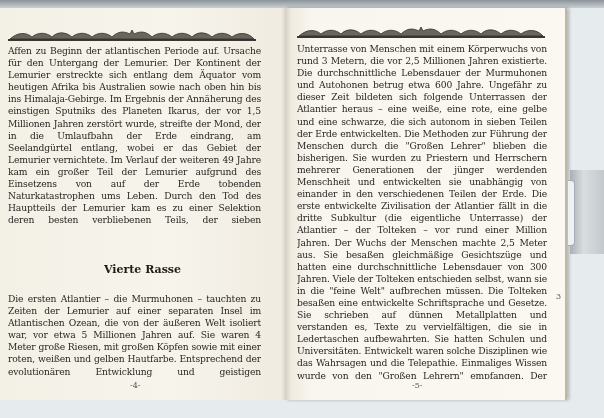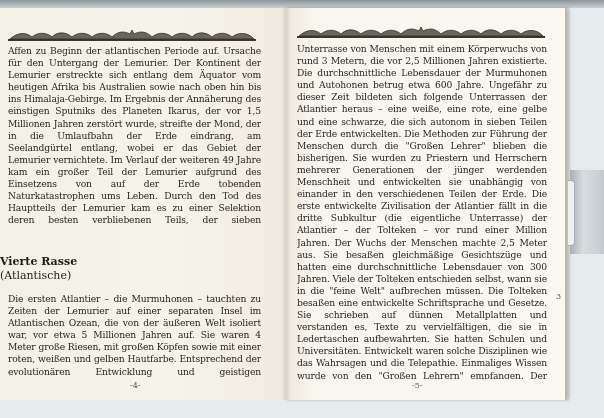--- a/index.html
+++ b/index.html
@@ -33,23 +33,23 @@
   .text {
     position: absolute;
     font-size: 9.2px; line-height: 12.1px;
     color: #2a2724;
     text-align: justify;
     font-family: "DejaVu Serif", serif;
     letter-spacing: -0.15px;
   }
   .text p { margin: 0; }
   .heading {
-    position: absolute; left: 0; width: 285px; text-align: left;
+    position: absolute; left: 0; width: 285px; text-align: center;
     font-family: "DejaVu Serif", serif; font-weight: bold;
-    font-size: 11px; color: #1f1c19; line-height: 14px;
+    font-size: 11px; color: #1f1c19; line-height: 14px; margin-top: 8px;
   }
   .heading .sub { font-weight: normal; }
   .pagenum {
     position: absolute; font-size: 8px; color: #555;
     font-family: "DejaVu Serif", serif;
   }
   .margin-mark {
     position: absolute; font-size: 8px; color: #555;
   }
   .tab-holder {
@@ -80,21 +80,20 @@
   <rect x="0" y="9" width="248" height="2" fill="#3b3833"></rect>
   <path d="M2 9 C10 2,18 2,24 7 C30 2,38 2,44 7 C50 1,58 2,64 7 C70 2,78 2,84 7 C90 2,98 2,104 7 C110 1,116 1,122 4 L124 0 L126 4 C132 1,138 1,144 7 C150 2,158 2,164 7 C170 2,178 2,184 7 C190 1,198 2,204 7 C210 2,218 2,224 7 C230 2,240 2,246 9 Z" fill="#6b665d" stroke="#34312c" stroke-width="0.8"></path>
 </svg>
 
 <div class="text" style="left:8px;top:45px;width:253px;height:180px;overflow:hidden">
   <p>Affen zu Beginn der atlantischen Periode auf. Ursache für den Untergang der Lemurier. Der Kontinent der Lemurier erstreckte sich entlang dem Äquator vom heutigen Afrika bis Australien sowie nach oben hin bis ins Himalaja-Gebirge. Im Ergebnis der Annäherung des einstigen Sputniks des Planeten Ikarus, der vor 1,5 Millionen Jahren zerstört wurde, streifte der Mond, der in die Umlaufbahn der Erde eindrang, am Seelandgürtel entlang, wobei er das Gebiet der Lemurier vernichtete. Im Verlauf der weiteren 49 Jahre kam ein großer Teil der Lemurier aufgrund des Einsetzens von auf der Erde tobenden Naturkatastrophen ums Leben. Durch den Tod des Hauptteils der Lemurier kam es zu einer Selektion deren besten verbliebenen Teils, der sieben Unterrassen formierte – die dritte Rasse (die Protogyrier), die die Grundlage für die Herausbildung einer vernunftbegabten zivilisierten Menschheit und der gropatlantischen Rasse schuf. Architekturdenkmäler, die von den Lemuriern zurückgelassen worden sind, sind die Steinkolosse auf der Osterinsel, die von Stonehenge u. a.</p>
 </div>
 
 <div class="heading" style="top:255px">
   <div>Vierte Rasse</div>
-  <div class="sub">(Atlantische)</div>
 </div>
 
 <div class="text" style="left:8px;top:293px;width:253px;height:86px;overflow:hidden">
   <p>Die ersten Atlantier – die Murmuhonen – tauchten zu Zeiten der Lemurier auf einer separaten Insel im Atlantischen Ozean, die von der äußeren Welt isoliert war, vor etwa 5 Millionen Jahren auf. Sie waren 4 Meter große Riesen, mit großen Köpfen sowie mit einer roten, weißen und gelben Hautfarbe. Entsprechend der evolutionären Entwicklung und geistigen Vervollkommnung verringerte sich deren Körperhöhe. Die nächste Subkultur der Atlantier bildeten die Autohonen – eine</p>
 </div>
 
 <div class="pagenum" style="left:130px;top:381px">-4-</div>
 
 <div class="text" style="left:297px;top:43px;width:250px;height:336px;overflow:hidden">
   <p>Unterrasse von Menschen mit einem Körperwuchs von rund 3 Metern, die vor 2,5 Millionen Jahren existierte. Die durchschnittliche Lebensdauer der Murmuhonen und Autohonen betrug etwa 600 Jahre. Ungefähr zu dieser Zeit bildeten sich folgende Unterrassen der Atlantier heraus – eine weiße, eine rote, eine gelbe und eine schwarze, die sich autonom in sieben Teilen der Erde entwickelten. Die Methoden zur Führung der Menschen durch die "Großen Lehrer" blieben die bisherigen. Sie wurden zu Priestern und Herrschern mehrerer Generationen der jünger werdenden Menschheit und entwickelten sie unabhängig von einander in den verschiedenen Teilen der Erde. Die erste entwickelte Zivilisation der Atlantier fällt in die dritte Subkultur (die eigentliche Unterrasse) der Atlantier – der Tolteken – vor rund einer Million Jahren. Der Wuchs der Menschen machte 2,5 Meter aus. Sie besaßen gleichmäßige Gesichtszüge und hatten eine durchschnittliche Lebensdauer von 300 Jahren. Viele der Tolteken entschieden selbst, wann sie in die "feine Welt" aufbrechen müssen. Die Tolteken besaßen eine entwickelte Schriftsprache und Gesetze. Sie schrieben auf dünnen Metallplatten und verstanden es, Texte zu vervielfältigen, die sie in Ledertaschen aufbewahrten. Sie hatten Schulen und Universitäten. Entwickelt waren solche Disziplinen wie das Wahrsagen und die Telepathie. Einmaliges Wissen wurde von den "Großen Lehrern" empfangen. Der erste legendäre Inselstaat wurde auf der Insel Atlantis geschaffen, die einen Großteil des Atlantischen Ozeans einnahm und als Hauptstadt die Stadt der "Goldenen Tore" besaß, die sich durch eine majestätische Architektur, goldene Säulen, Denkmäler und Kuppeln auszeichnete. In allen Teilen der Erde errichteten die Atlanter Pyramiden, mit deren Hilfe sie die negative Wirkung der Brüche in der Erdkruste beendeten und die gleichzeitig als ein Navigationssystem für die "Großen Lehrer" dienten.</p>

